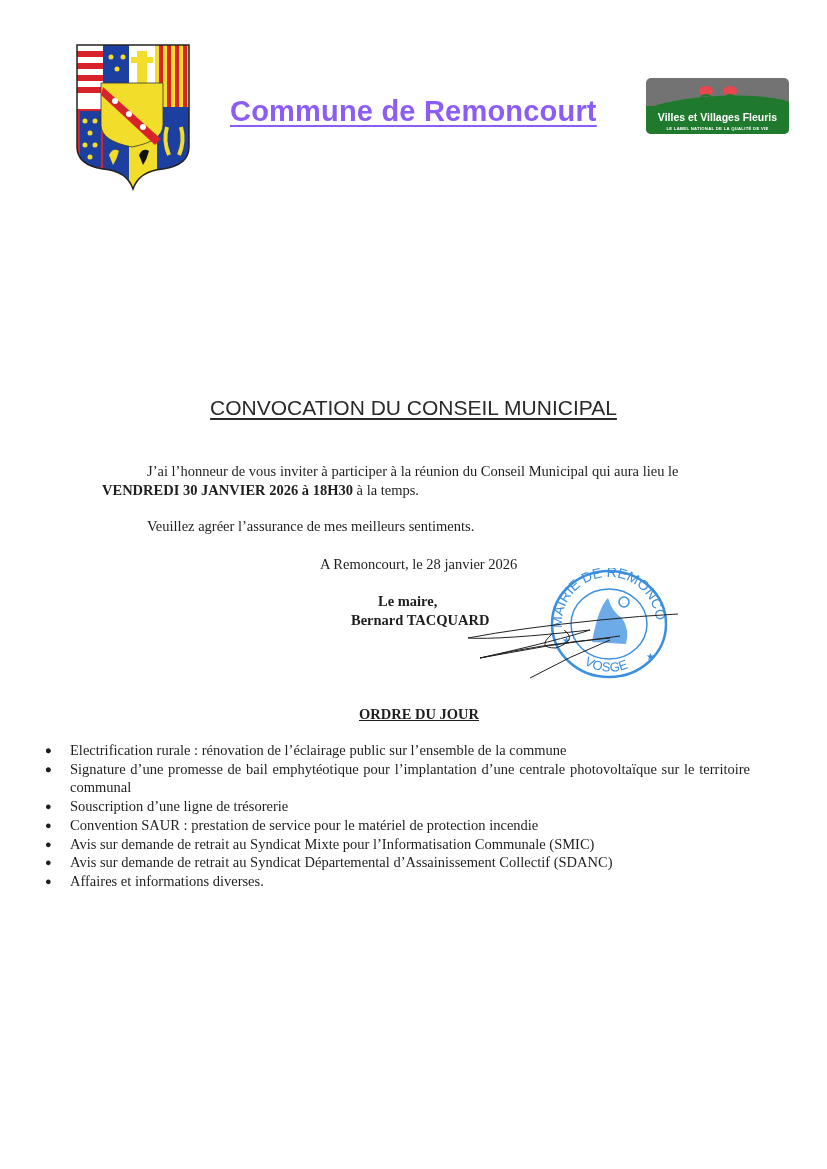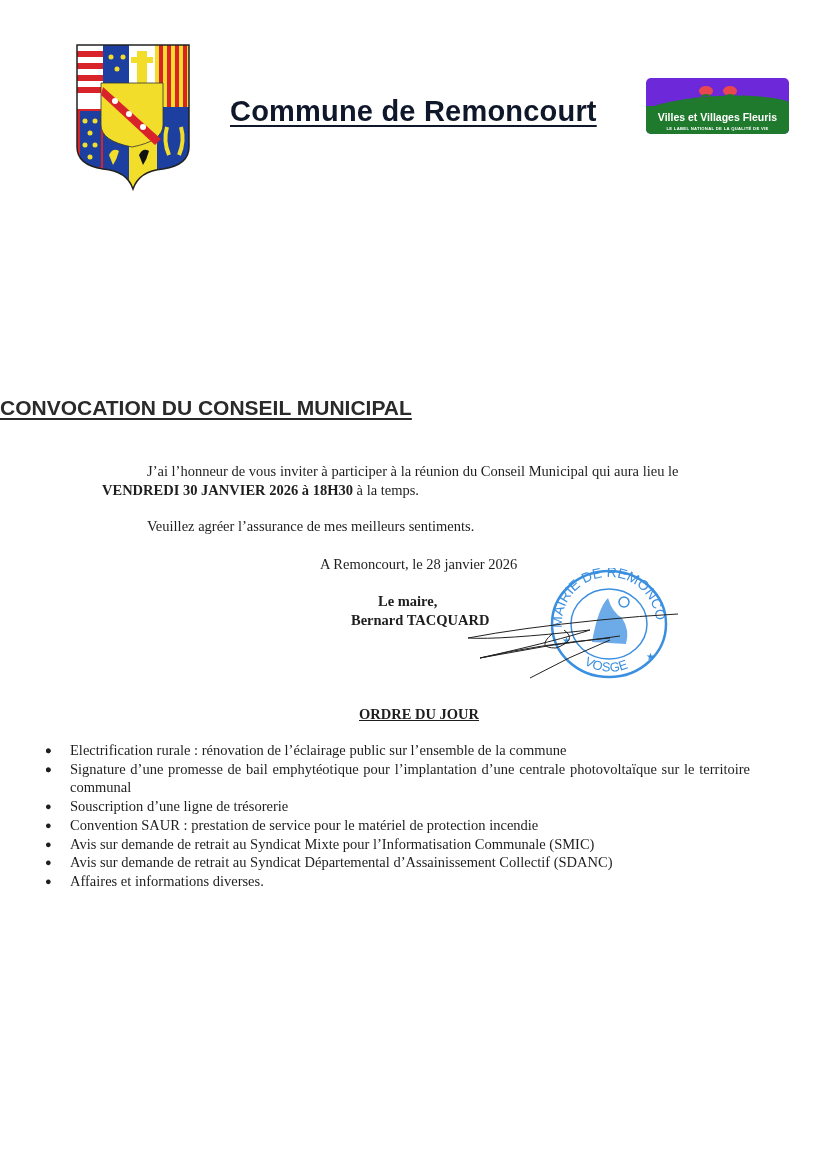--- a/index.html
+++ b/index.html
@@ -1,26 +1,26 @@
 <!DOCTYPE html>
 <html><head>
 <meta charset="utf-8">
 <style>
   html, body { margin:0; padding:0; background:#ffffff; }
   body { width:827px; height:1169px; position:relative; overflow:hidden; font-family:"Liberation Serif", serif; color:#1e1e1e; }
   .abs { position:absolute; }
   #crest { left:73px; top:43px; width:120px; height:150px; }
-  #header-title { left:230px; top:95px; font-family:"Liberation Sans", sans-serif; font-weight:bold; font-size:29px; color:#0f172a; text-decoration:underline; text-decoration-thickness:2px; text-underline-offset:4px; letter-spacing:0.2px; }
-  #label-badge { left:646px; top:78px; width:143px; height:56px; border-radius:5px; overflow:hidden; background:#6d28d9; }
+  #header-title { left:230px; top:95px; font-family:"Liberation Sans", sans-serif; font-weight:bold; font-size:29px; color:#8b5cf6; text-decoration:underline; text-decoration-thickness:2px; text-underline-offset:4px; letter-spacing:0.2px; }
+  #label-badge { left:646px; top:78px; width:143px; height:56px; border-radius:5px; overflow:hidden; background:#737373; }
   #label-badge .green { position:absolute; left:0; right:0; bottom:0; height:28px; background:#1f7a2e; }
   #label-badge .wave { position:absolute; left:-10px; right:-10px; bottom:20px; height:18px; background:#1f7a2e; border-radius:50% 50% 0 0 / 100% 100% 0 0; transform:rotate(-3deg); }
   #label-badge .name { position:absolute; left:0; right:0; bottom:11px; text-align:center; color:#fff; font-family:"Liberation Sans", sans-serif; font-weight:bold; font-size:10.5px; white-space:nowrap; }
   #label-badge .tagline { position:absolute; left:0; right:0; bottom:3px; text-align:center; color:#fff; font-family:"Liberation Sans", sans-serif; font-weight:bold; font-size:4.2px; letter-spacing:0.3px; white-space:nowrap; }
   #label-badge .flower { position:absolute; top:7px; width:16px; height:14px; }
-  #doc-title { left:0; width:100%; top:396px; font-family:"Liberation Sans", sans-serif; font-weight:bold; font-size:21px; color:#2a2a2a; }
+  #doc-title { left:0; width:100%; top:396px; text-align:center; font-family:"Liberation Sans", sans-serif; font-weight:normal; font-size:21px; color:#2a2a2a; }
   #doc-title span { text-decoration:underline; text-decoration-thickness:2px; text-underline-offset:3px; }
   .para { font-size:14.5px; line-height:19px; }
   #invite-line1 { left:147px; top:462px; }
   #invite-line2 { left:102px; top:481px; }
   #regards { left:147px; top:517px; }
   #place-date { left:320px; top:555px; }
   #signer-role { left:378px; top:592px; font-weight:bold; }
   #signer-name { left:351px; top:611px; font-weight:bold; }
   #stamp { left:548px; top:568px; width:122px; height:112px; }
   #signature { left:460px; top:600px; width:220px; height:80px; }

